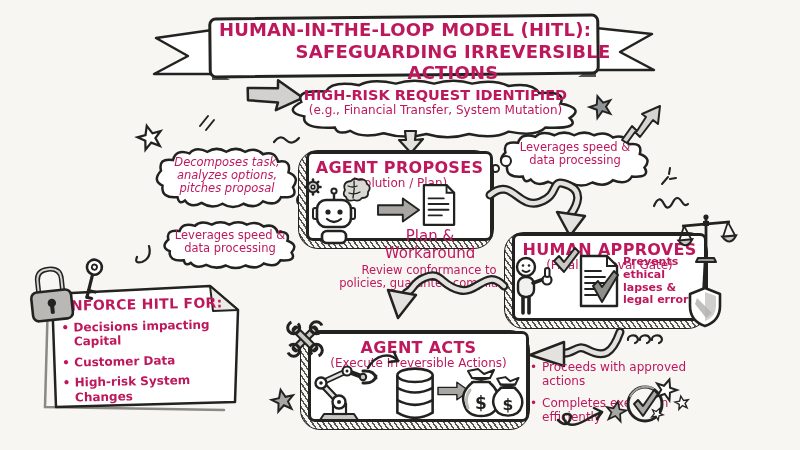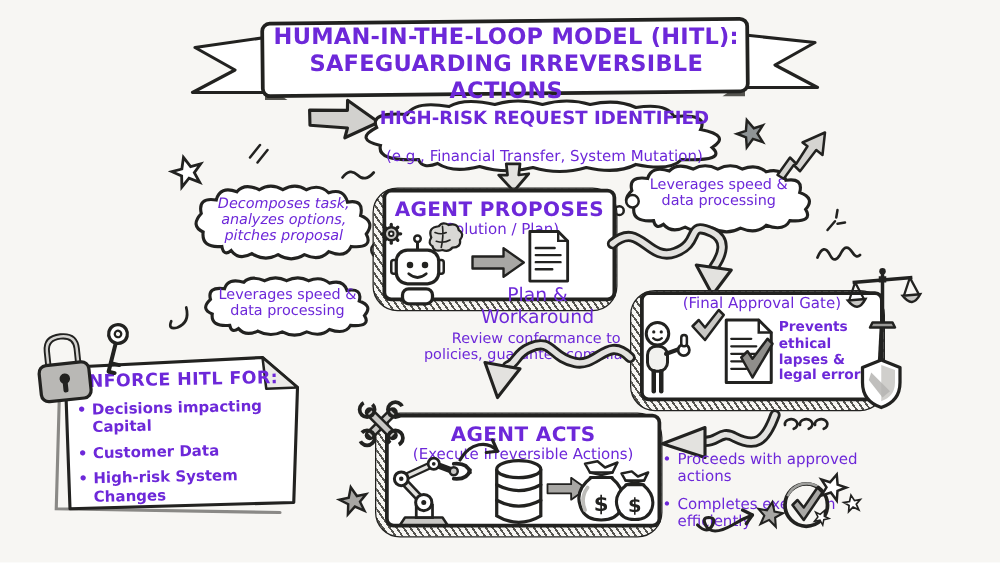--- a/index.html
+++ b/index.html
@@ -1,17 +1,17 @@
 <!DOCTYPE html>
 <html><head>
 <meta charset="utf-8">
 <style>
   html,body{margin:0;padding:0;background:#fff;}
   .stage{position:relative;width:800px;height:450px;background:#f7f6f3;overflow:hidden;
-         font-family:"DejaVu Sans",sans-serif;color:#6d28d9;}
+         font-family:"DejaVu Sans",sans-serif;color:#be185d;}
   .abs{position:absolute;}
   svg.abs{display:block;overflow:visible;}
   .txt{position:absolute;line-height:1.15;}
   .ctr{text-align:center;}
   .bold{font-weight:bold;}
   
   .sketchbox{position:absolute;border-radius:20px;border:1.5px solid #222220;
              background:repeating-linear-gradient(55deg,#f7f6f3 0 3px,#55544f 3px 4.5px);}
   .sketchbox-inner{position:absolute;left:7px;top:0;right:0;bottom:7px;background:#fff;
              border:3px solid #222220;border-radius:7px;}
@@ -41,33 +41,33 @@
 
   
   <svg class="abs" style="left:148px;top:10px;" width="512" height="78" viewBox="0 0 512 78">
     <polygon points="64,20 8,28 40,46 6,64 64,64" fill="#fff" stroke="#222220" stroke-width="2.5" stroke-linejoin="round"></polygon>
     <polygon points="448,18 504,24 472,42 506,60 448,60" fill="#fff" stroke="#222220" stroke-width="2.5" stroke-linejoin="round"></polygon>
     <polygon points="64,58 82,70 64,70" fill="#55544f"></polygon>
     <polygon points="448,55 430,67 448,67" fill="#55544f"></polygon>
     <rect x="62" y="7" width="388" height="58" rx="6" fill="#fff" stroke="#222220" stroke-width="3" transform="rotate(-0.6 256 36)"></rect>
   </svg>
   <div class="txt ctr bold" style="left:212px;top:20px;width:386px;font-size:18px;letter-spacing:.2px;">HUMAN-IN-THE-LOOP MODEL (HITL):</div>
-  <div class="txt ctr bold" style="left:212px;top:42px;width:386px;font-size:18px;letter-spacing:.2px;">SAFEGUARDING IRREVERSIBLE ACTIONS</div>
+  <div class="txt ctr bold" style="left:212px;top:42px;width:386px;font-size:18px;letter-spacing:.2px;padding-left:48px;">SAFEGUARDING IRREVERSIBLE ACTIONS</div>
 
   
   <svg class="abs" style="left:244px;top:80px;transform:rotate(8deg);" width="62" height="44" viewBox="0 0 62 44">
     <polygon points="2,12 32,8 31,0 58,14 33,30 34,22 4,24" fill="#d2d1ce" stroke="#222220" stroke-width="2.5" stroke-linejoin="round"></polygon>
   </svg>
 
   
   <svg class="abs" style="left:283px;top:78px;" width="305" height="64" viewBox="0 0 200 80" preserveAspectRatio="none">
     <use href="#cloudP" fill="#fff" stroke="#222220" stroke-width="2.5"></use>
   </svg>
   <div class="txt ctr bold" style="left:293px;top:87px;width:285px;font-size:14.5px;">HIGH-RISK REQUEST IDENTIFIED</div>
-  <div class="txt ctr" style="left:293px;top:119px;width:285px;font-size:12px;">(e.g., Financial Transfer, System Mutation)</div>
+  <div class="txt ctr" style="left:293px;top:104px;width:285px;font-size:12px;">(e.g., Financial Transfer, System Mutation)</div>
 
   
   <svg class="abs" style="left:397px;top:130px;" width="28" height="24" viewBox="0 0 28 24">
     <polygon points="8,1 19,1 18,10 26,9 14,23 2,10 9,10" fill="#e3e2df" stroke="#222220" stroke-width="2.2" stroke-linejoin="round"></polygon>
   </svg>
 
   
   <svg class="abs" style="left:152px;top:146px;" width="150" height="66" viewBox="0 0 200 80" preserveAspectRatio="none">
     <use href="#cloudP" fill="#fff" stroke="#222220" stroke-width="2.5"></use>
   </svg>
@@ -143,20 +143,21 @@
   
   <svg class="abs" style="left:478px;top:170px;" width="125" height="100" viewBox="0 0 125 100">
     <path class="wavy-casing" d="M12 25 C34 6 40 40 62 32 C84 24 70 6 92 16 C104 22 100 34 93 44"></path>
     <path class="wavy-fill" d="M12 25 C34 6 40 40 62 32 C84 24 70 6 92 16 C104 22 100 34 93 44"></path>
     <polygon class="wavy-head" points="79,42 107,46 92,66"></polygon>
   </svg>
 
   
   <div class="sketchbox" style="left:504px;top:232px;width:202px;height:95px;">
     <div class="sketchbox-inner">
+      <div class="box-title">HUMAN APPROVES</div>
       <div class="box-sub">(Final Approval Gate)</div>
     </div>
   </div>
   
   <svg class="abs" style="left:511px;top:256px;" width="46" height="62" viewBox="0 0 46 62">
     <circle cx="15" cy="11" r="9" fill="#fff" stroke="#222220" stroke-width="2.4"></circle>
     <circle cx="12" cy="9.5" r="1.3" fill="#222220"></circle>
       <circle cx="18" cy="9.5" r="1.3" fill="#222220"></circle>
     <path class="ink-line" stroke-width="1.8" d="M11.5 14.5 q3.5 3 7 0"></path>
     <rect x="7" y="21" width="16" height="20" rx="7" fill="#f1f1ef" stroke="#222220" stroke-width="2.4"></rect>

